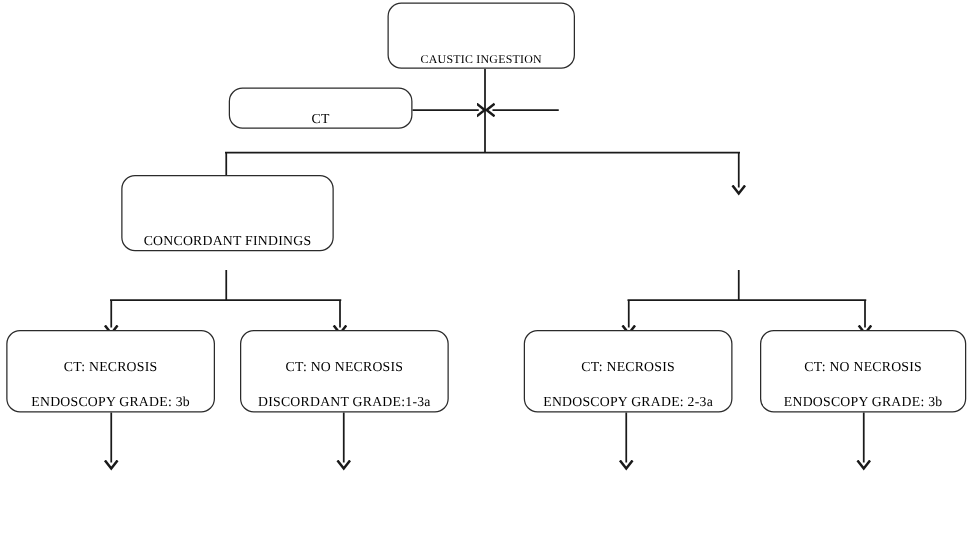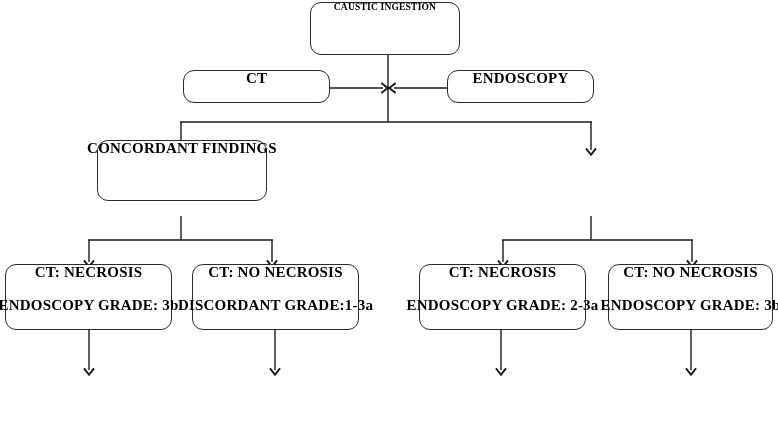--- a/index.html
+++ b/index.html
@@ -17,35 +17,35 @@
   }
   .node {
     position: absolute;
     box-sizing: border-box;
     border: 1px solid #2b2b2b;
     border-radius: 11px;
     background: #ffffff;
     display: flex;
     flex-direction: column;
     align-items: center;
-    justify-content: flex-start;
+    justify-content: flex-end;
     text-align: center;
     color: #000000;
-    font-weight: bold;
+    font-weight: normal;
     letter-spacing: 0.2px;
     line-height: 1.05;
   }
   .node .ln {
     display: block;
     white-space: pre;
   }
   .node .ln + .ln {
     margin-top: 17px;
   }
-  .t-9   { font-size: 15px; }
+  .t-9   { font-size: 11px; }
   .t-95  { font-size: 9.5px; }
 
   svg#wires {
     position: absolute;
     left: 0;
     top: 0;
     width: 778px;
     height: 431px;
     pointer-events: none;
   }
@@ -113,23 +113,20 @@
   </svg>
 
   <div class="node t-95" style="left:310px; top:2px; width:150px; height:53px;">
     <span class="ln">CAUSTIC INGESTION</span>
   </div>
 
   <div class="node t-9" style="left:183px; top:70px; width:147px; height:33px;">
     <span class="ln">CT</span>
   </div>
 
-  <div class="node t-9" style="left:447px; top:70px; width:147px; height:33px;">
-    <span class="ln">ENDOSCOPY</span>
-  </div>
 
   <div class="node t-9" style="left:97px; top:140px; width:170px; height:61px;">
     <span class="ln">CONCORDANT FINDINGS</span>
   </div>
 
 
   <div class="node t-9" style="left:5px; top:264px; width:167px; height:66px;">
     <span class="ln">CT: NECROSIS</span>
     <span class="ln">ENDOSCOPY GRADE: 3b</span>
   </div>

